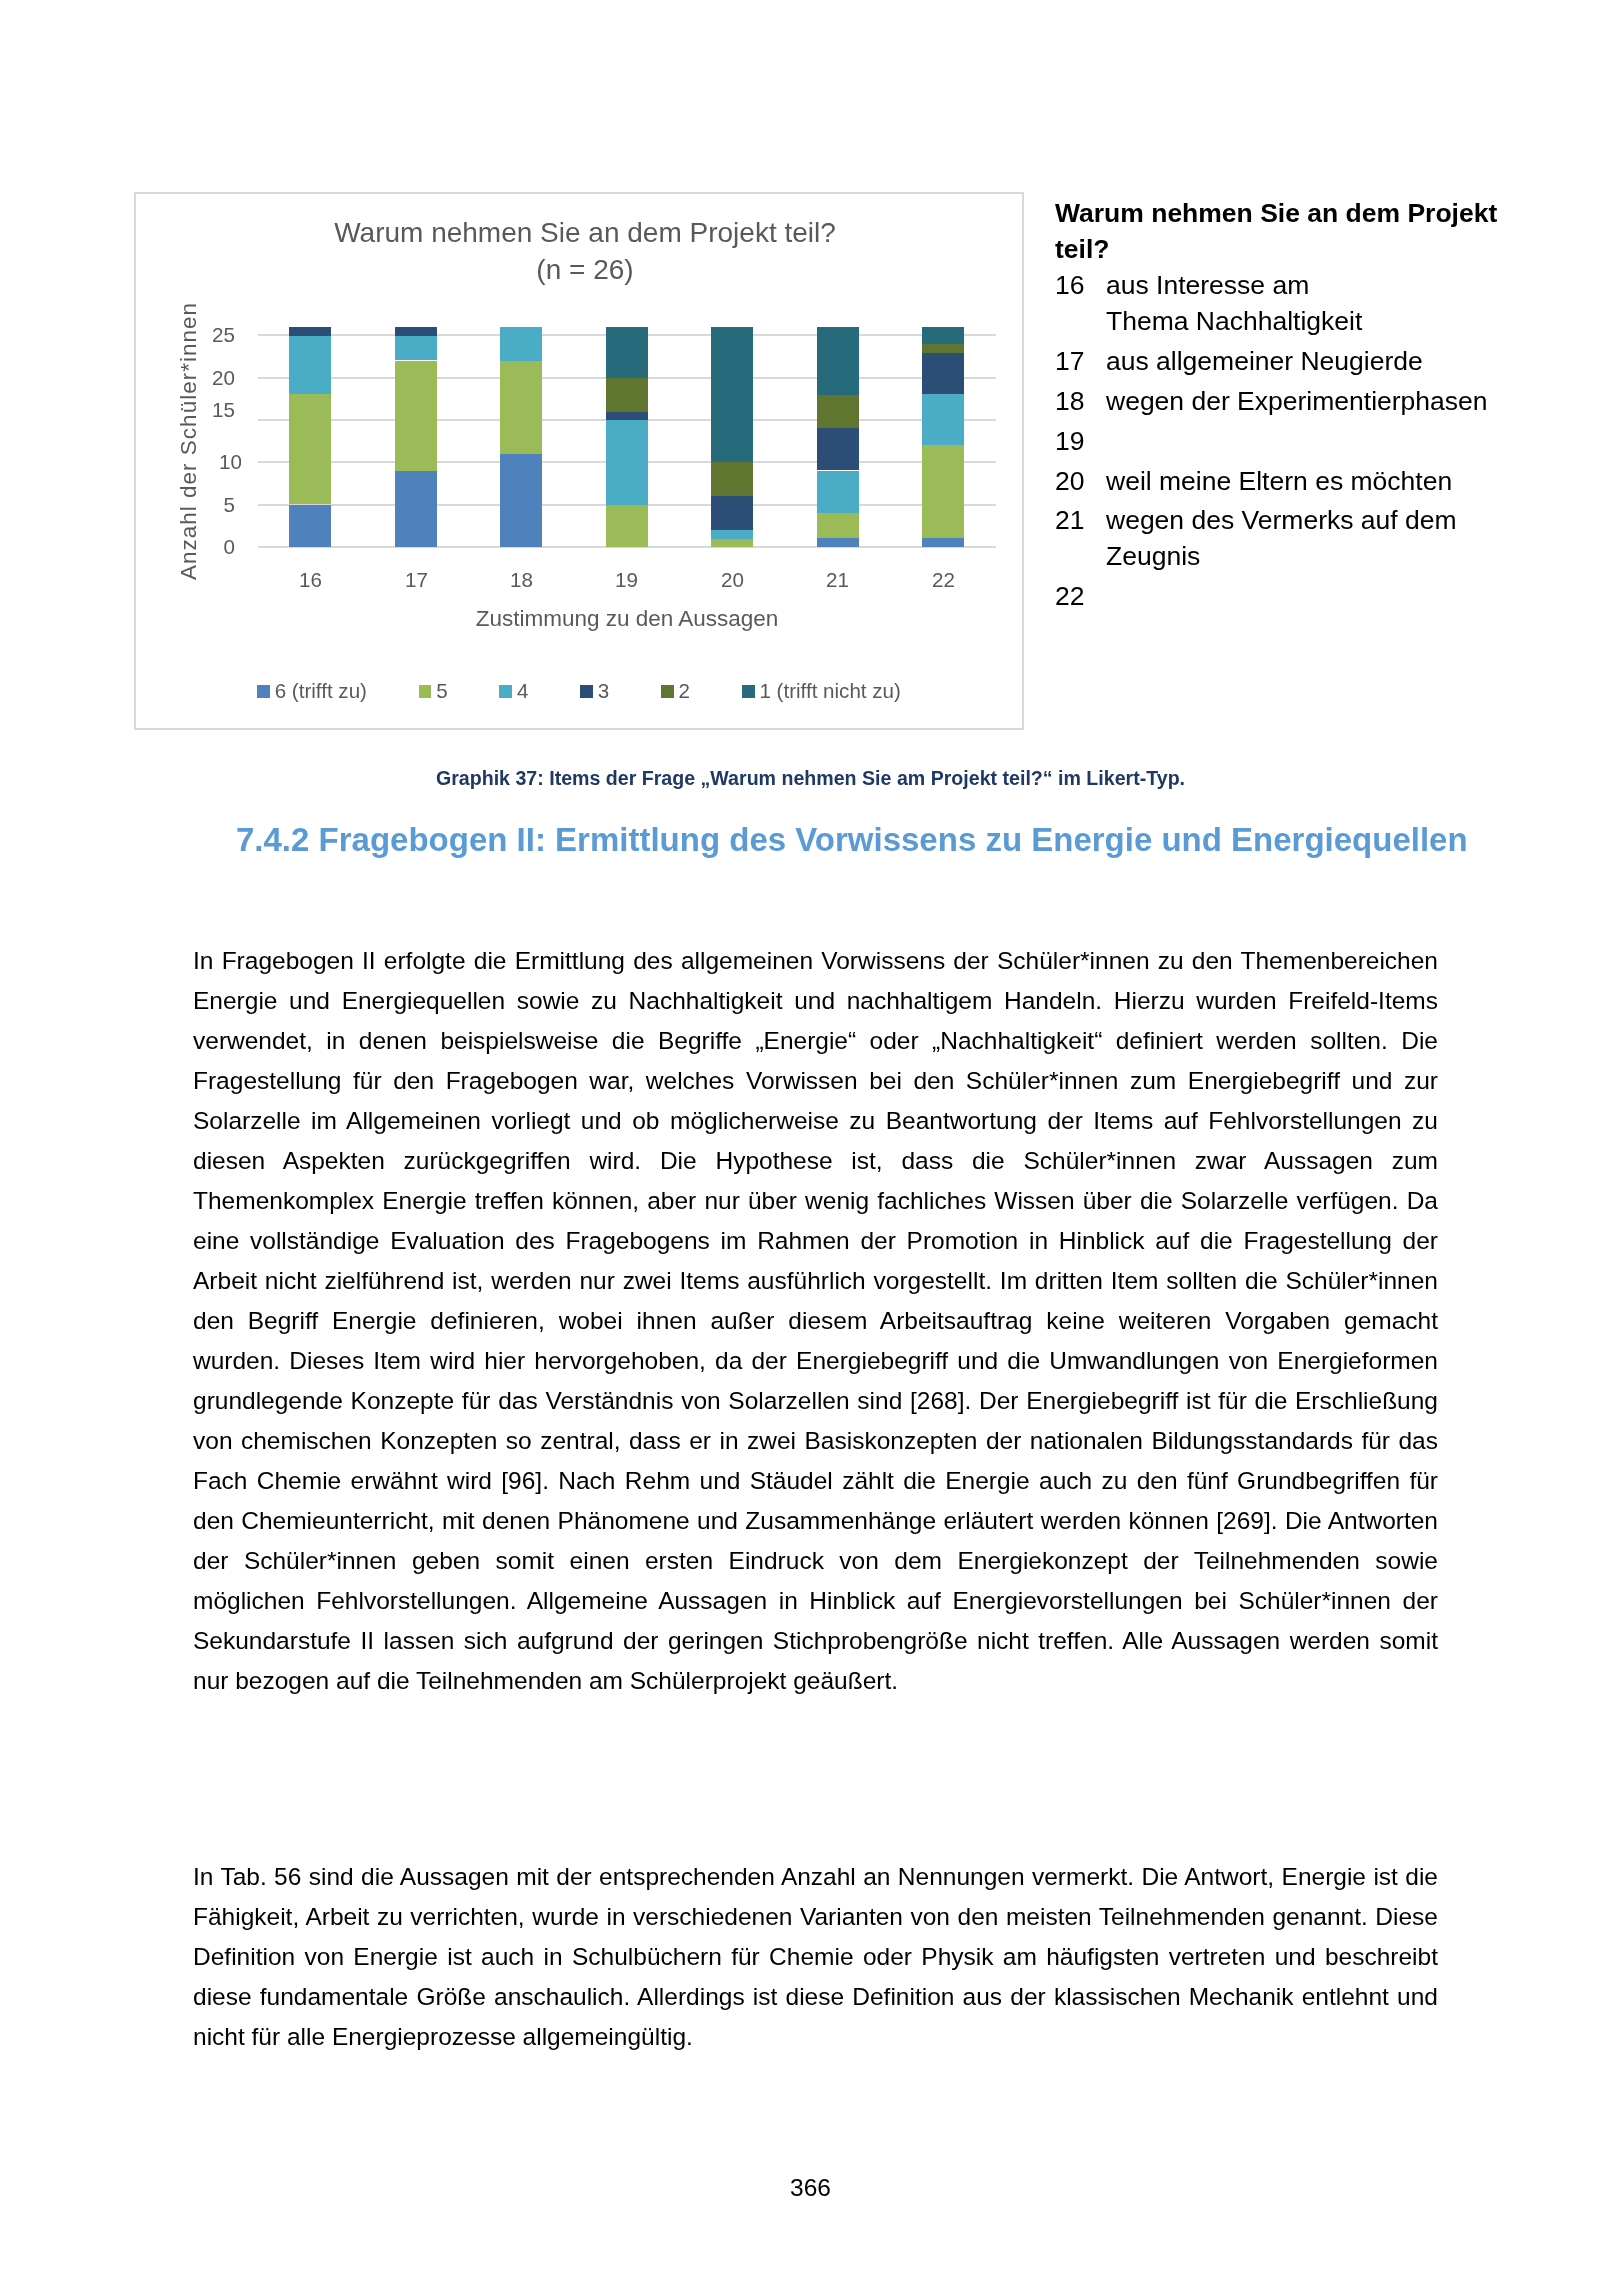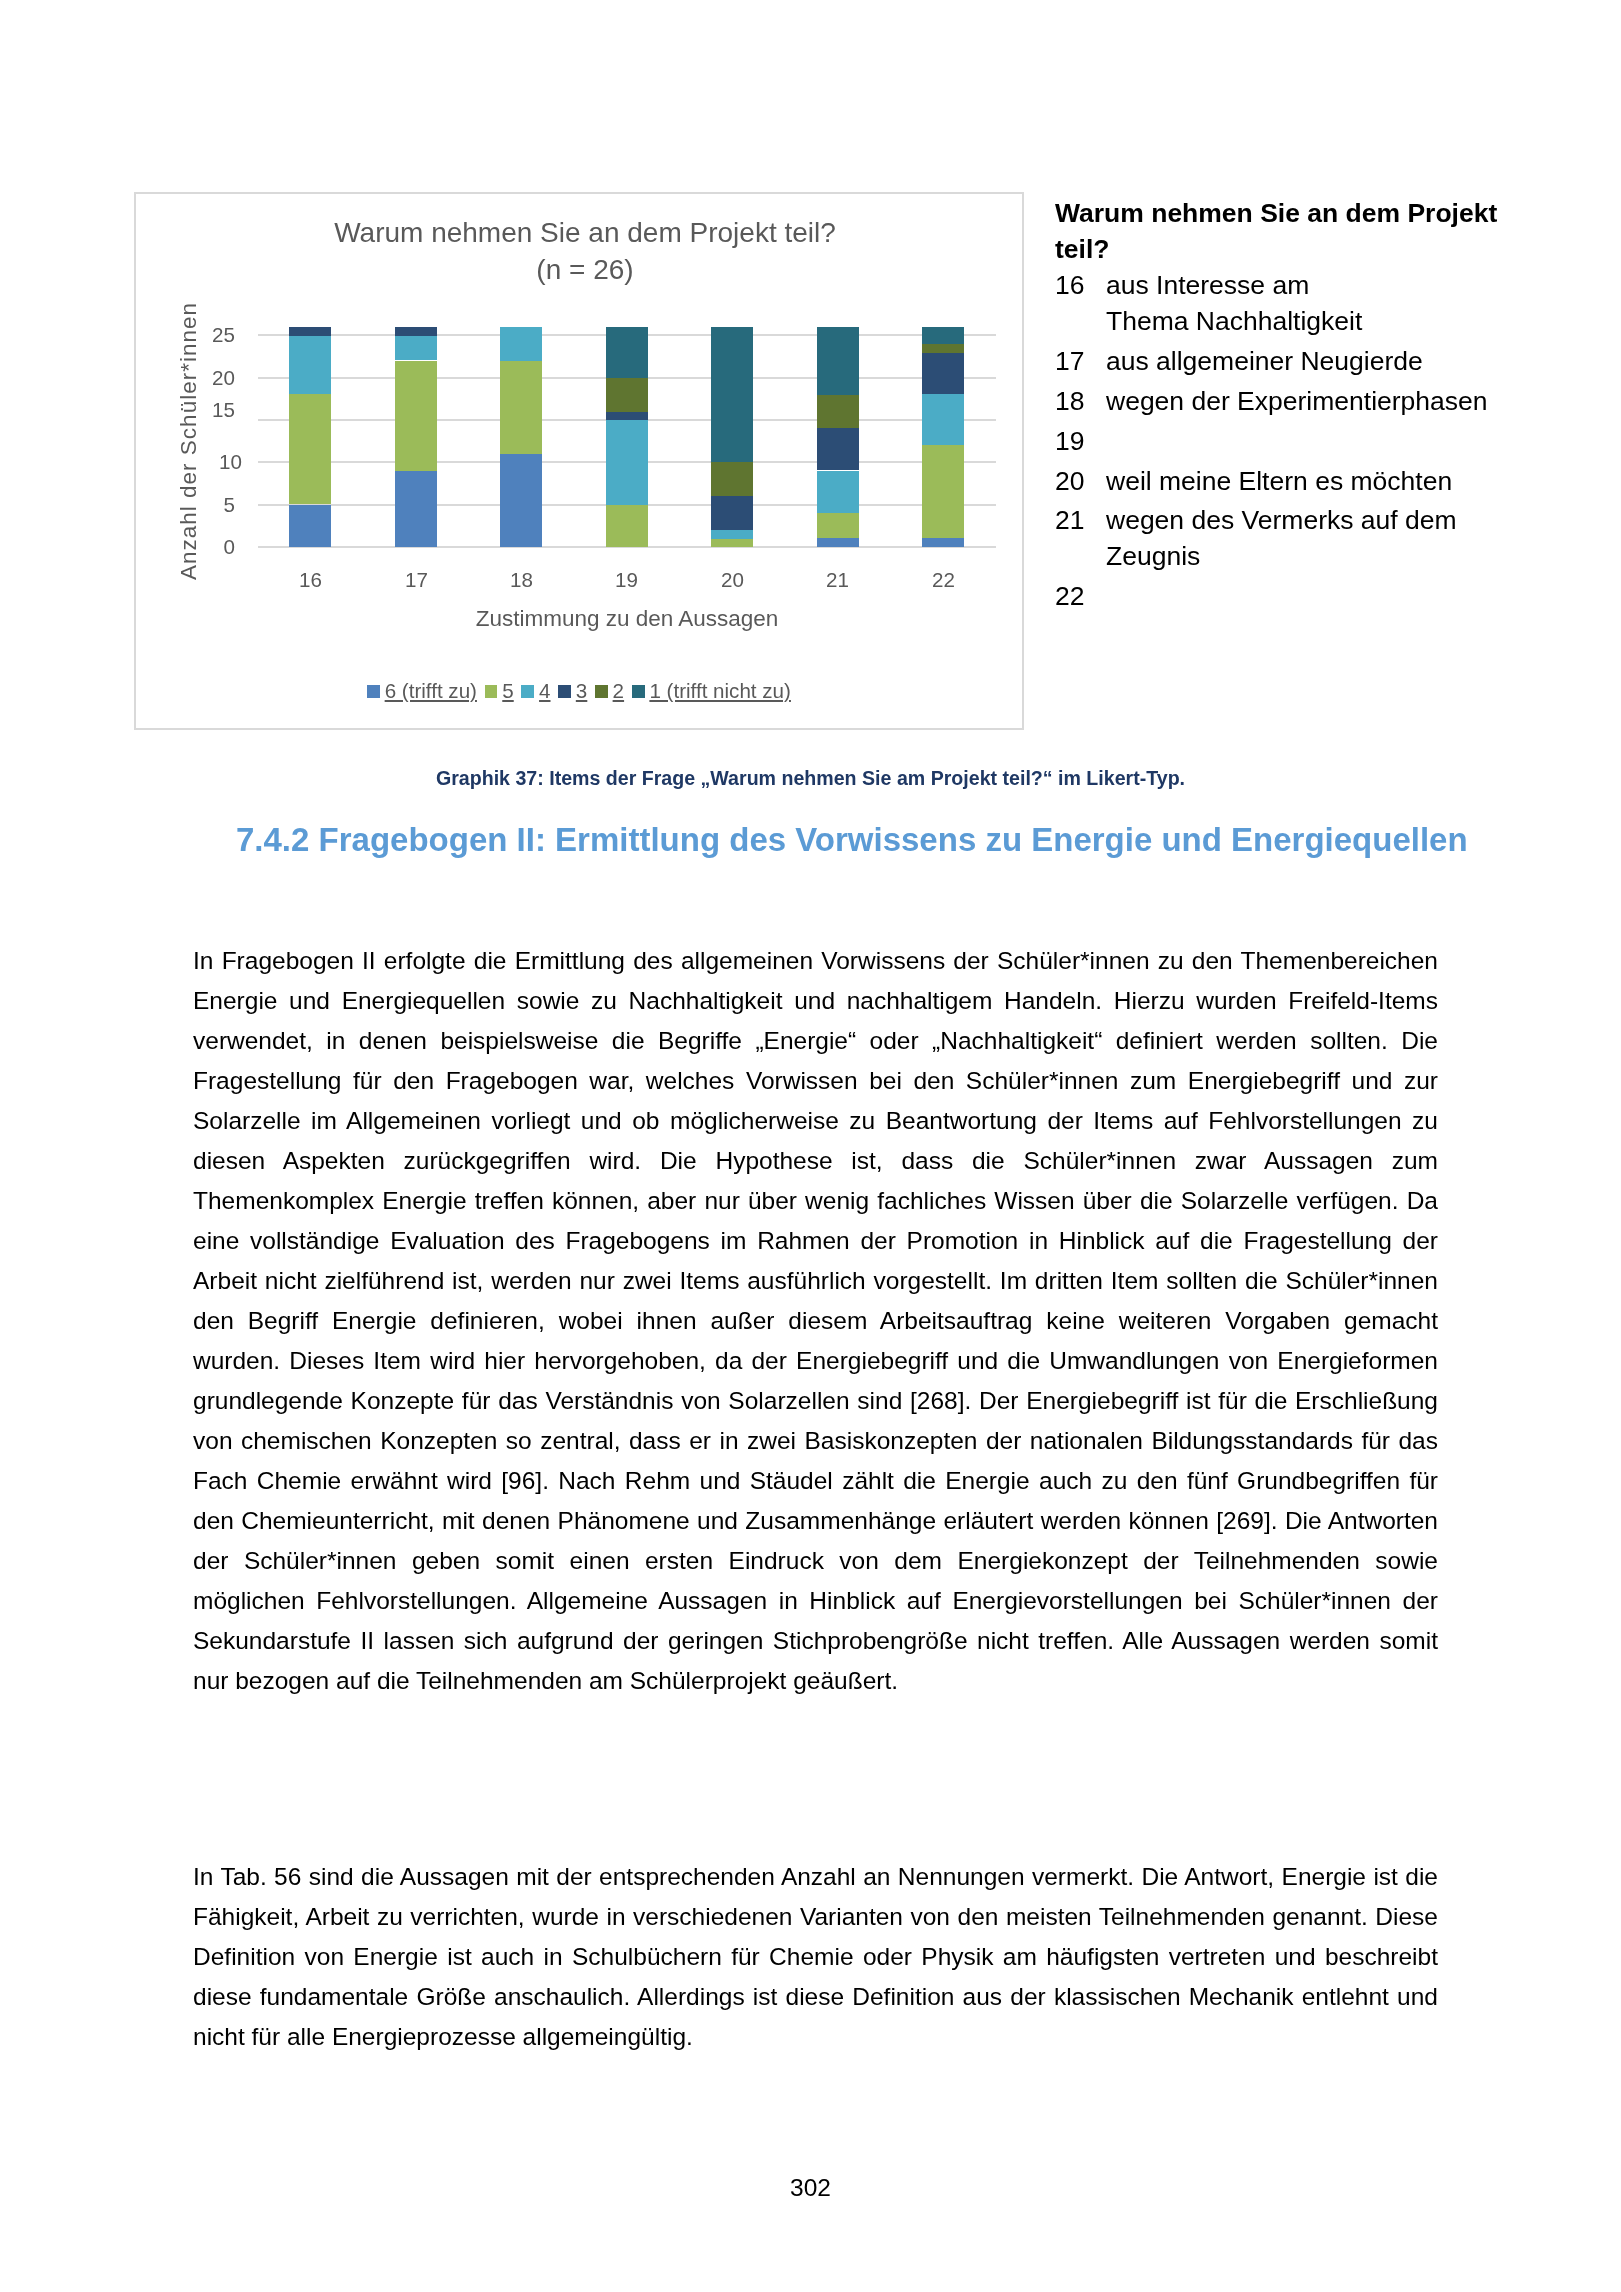--- a/index.html
+++ b/index.html
@@ -13,21 +13,21 @@
   .ylabel { position: absolute; left: 189px; top: 441px; transform: translate(-50%,-50%) rotate(-90deg);
             font-size: 22.5px; color: #595959; white-space: nowrap; letter-spacing: 1px; }
   .ytick { position: absolute; width: 39px; text-align: right; font-size: 20.6px; color: #595959; line-height: 21.6px; }
   .gridline { position: absolute; left: 258px; width: 738px; height: 2px; background: #d9d9d9; }
   .bar-seg { position: absolute; }
   .xtick { position: absolute; width: 59px; text-align: center; font-size: 20.6px; color: #595959; top: 568px; }
   .xlabel { position: absolute; left: 258px; width: 738px; top: 606px; text-align: center;
             font-size: 22.5px; color: #595959; }
   .legend { position: absolute; left: 134px; width: 890px; top: 679px; text-align: center;
             font-size: 20.6px; color: #595959; }
-  .legend-item { display: inline-block; margin: 0 1px; text-decoration: underline; }
+  .legend-item { display: inline-block; margin: 0 23px; }
   .legend-swatch { display: inline-block; width: 12.7px; height: 12.7px; margin-right: 4.9px; vertical-align: 0px; }
 
   .side { position: absolute; left: 1055px; top: 195px; width: 470px; font-size: 26.5px; line-height: 36px; }
   .side-title { font-weight: bold; }
   .side-item { display: flex; margin-top: 3.9px; }
   .side-num { width: 51px; flex-shrink: 0; }
   .side-text { flex: 1; }
 
   .caption { position: absolute; left: 134px; width: 1353px; top: 767px; text-align: center;
              font-size: 19.6px; font-weight: bold; color: #1f3864; }
@@ -142,14 +142,14 @@
     <span class="side-num">22</span>
   </div>
 </div>
 
 <div class="caption">Graphik 37: Items der Frage „Warum nehmen Sie am Projekt teil?“ im Likert-Typ.</div>
 <div class="heading">7.4.2 Fragebogen II: Ermittlung des Vorwissens zu Energie und Energiequellen</div>
 
 <div class="body-text" style="top:941px;">In Fragebogen II erfolgte die Ermittlung des allgemeinen Vorwissens der Schüler*innen zu den Themenbereichen Energie und Energiequellen sowie zu Nachhaltigkeit und nachhaltigem Handeln. Hierzu wurden Freifeld-Items verwendet, in denen beispielsweise die Begriffe „Energie“ oder „Nachhaltigkeit“ definiert werden sollten. Die Fragestellung für den Fragebogen war, welches Vorwissen bei den Schüler*innen zum Energiebegriff und zur Solarzelle im Allgemeinen vorliegt und ob möglicherweise zu Beantwortung der Items auf Fehlvorstellungen zu diesen Aspekten zurückgegriffen wird. Die Hypothese ist, dass die Schüler*innen zwar Aussagen zum Themenkomplex Energie treffen können, aber nur über wenig fachliches Wissen über die Solarzelle verfügen. Da eine vollständige Evaluation des Fragebogens im Rahmen der Promotion in Hinblick auf die Fragestellung der Arbeit nicht zielführend ist, werden nur zwei Items ausführlich vorgestellt. Im dritten Item sollten die Schüler*innen den Begriff Energie definieren, wobei ihnen außer diesem Arbeitsauftrag keine weiteren Vorgaben gemacht wurden. Dieses Item wird hier hervorgehoben, da der Energiebegriff und die Umwandlungen von Energieformen grundlegende Konzepte für das Verständnis von Solarzellen sind [268]. Der Energiebegriff ist für die Erschließung von chemischen Konzepten so zentral, dass er in zwei Basiskonzepten der nationalen Bildungsstandards für das Fach Chemie erwähnt wird [96]. Nach Rehm und Stäudel zählt die Energie auch zu den fünf Grundbegriffen für den Chemieunterricht, mit denen Phänomene und Zusammenhänge erläutert werden können [269]. Die Antworten der Schüler*innen geben somit einen ersten Eindruck von dem Energiekonzept der Teilnehmenden sowie möglichen Fehlvorstellungen. Allgemeine Aussagen in Hinblick auf Energievorstellungen bei Schüler*innen der Sekundarstufe II lassen sich aufgrund der geringen Stichprobengröße nicht treffen. Alle Aussagen werden somit nur bezogen auf die Teilnehmenden am Schülerprojekt geäußert.</div>
 <div class="body-text" style="top:1857px;">In Tab. 56 sind die Aussagen mit der entsprechenden Anzahl an Nennungen vermerkt. Die Antwort, Energie ist die Fähigkeit, Arbeit zu verrichten, wurde in verschiedenen Varianten von den meisten Teilnehmenden genannt. Diese Definition von Energie ist auch in Schulbüchern für Chemie oder Physik am häufigsten vertreten und beschreibt diese fundamentale Größe anschaulich. Allerdings ist diese Definition aus der klassischen Mechanik entlehnt und nicht für alle Energieprozesse allgemeingültig.</div>
 
-<div class="page-number">302</div>
+<div class="page-number">366</div>
 
 
 </body></html>

